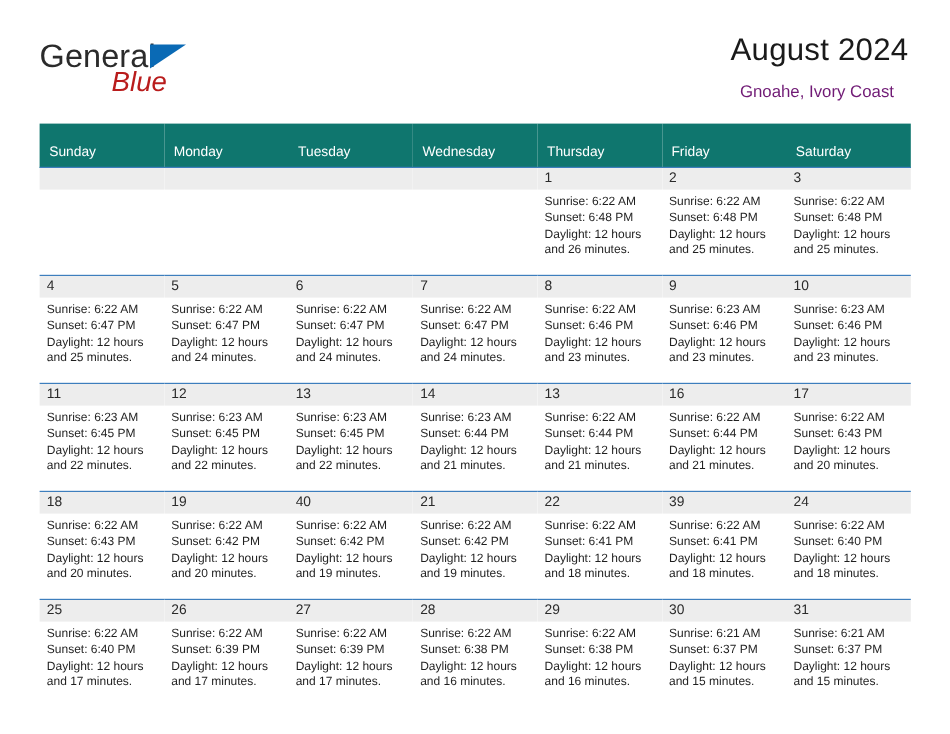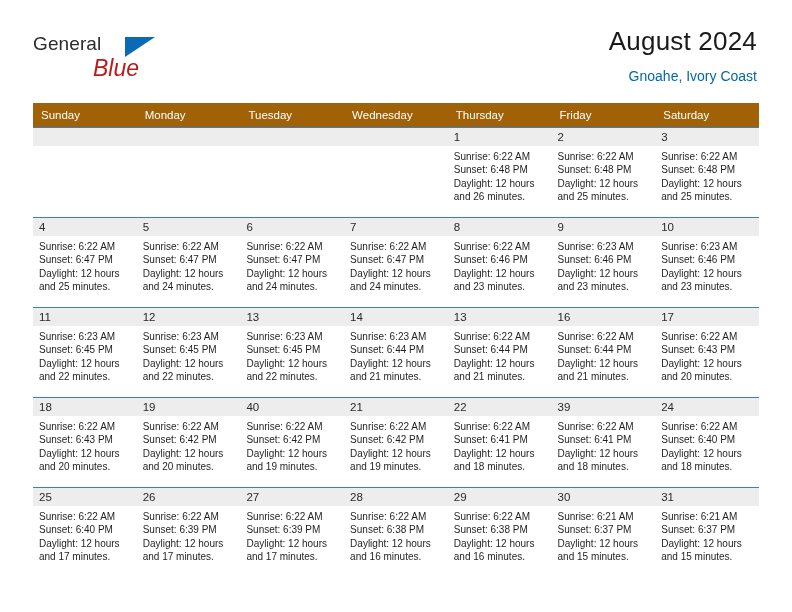--- a/index.html
+++ b/index.html
@@ -28,21 +28,21 @@
   .logo {
     position: relative;
     width: 130px;
     height: 50px;
     line-height: 1;
     user-select: none;
   }
   .logo-general {
     position: absolute;
     left: 0; top: 10px;
-    font-size: 19px;
+    font-size: 27px;
     color: #2b2b2b;
     letter-spacing: 0.1px;
     font-family: "Liberation Sans", sans-serif;
   }
   .logo-triangle {
     position: absolute;
     left: 92px; top: 13px;
     width: 0; height: 0;
     border-left: 30px solid #0a6ab5;
     border-bottom: 20px solid transparent;
@@ -62,41 +62,41 @@
   .cal-title {
     font-size: 26px;
     color: #1a1a1a;
     font-weight: normal;
     margin: 0;
     line-height: 34px;
     letter-spacing: 0.2px;
   }
   .cal-subtitle {
     font-size: 14px;
-    color: #0369a1;
-    margin: 10px 0 0 0;
+    color: #701a75;
+    margin: 10px 12px 0 0;
     line-height: 16px;
   }
 
   
   .calendar {
     position: absolute;
     left: 33px;
     top: 103px;
     width: 726px;
     border-collapse: collapse;
     table-layout: fixed;
   }
   .calendar th {
-    background: #a16207;
+    background: #0f766e;
     color: #ffffff;
     font-size: 11.5px;
     font-weight: normal;
     text-align: left;
-    padding: 6px 0 6px 8px;
+    padding: 18px 0 6px 8px;
     height: 21px;
     border: none;
   }
   .calendar td {
     vertical-align: top;
     width: 103.71px;
     padding: 0;
     border: none;
     border-top: 1px solid #3d7ebd;
     height: 90px;

